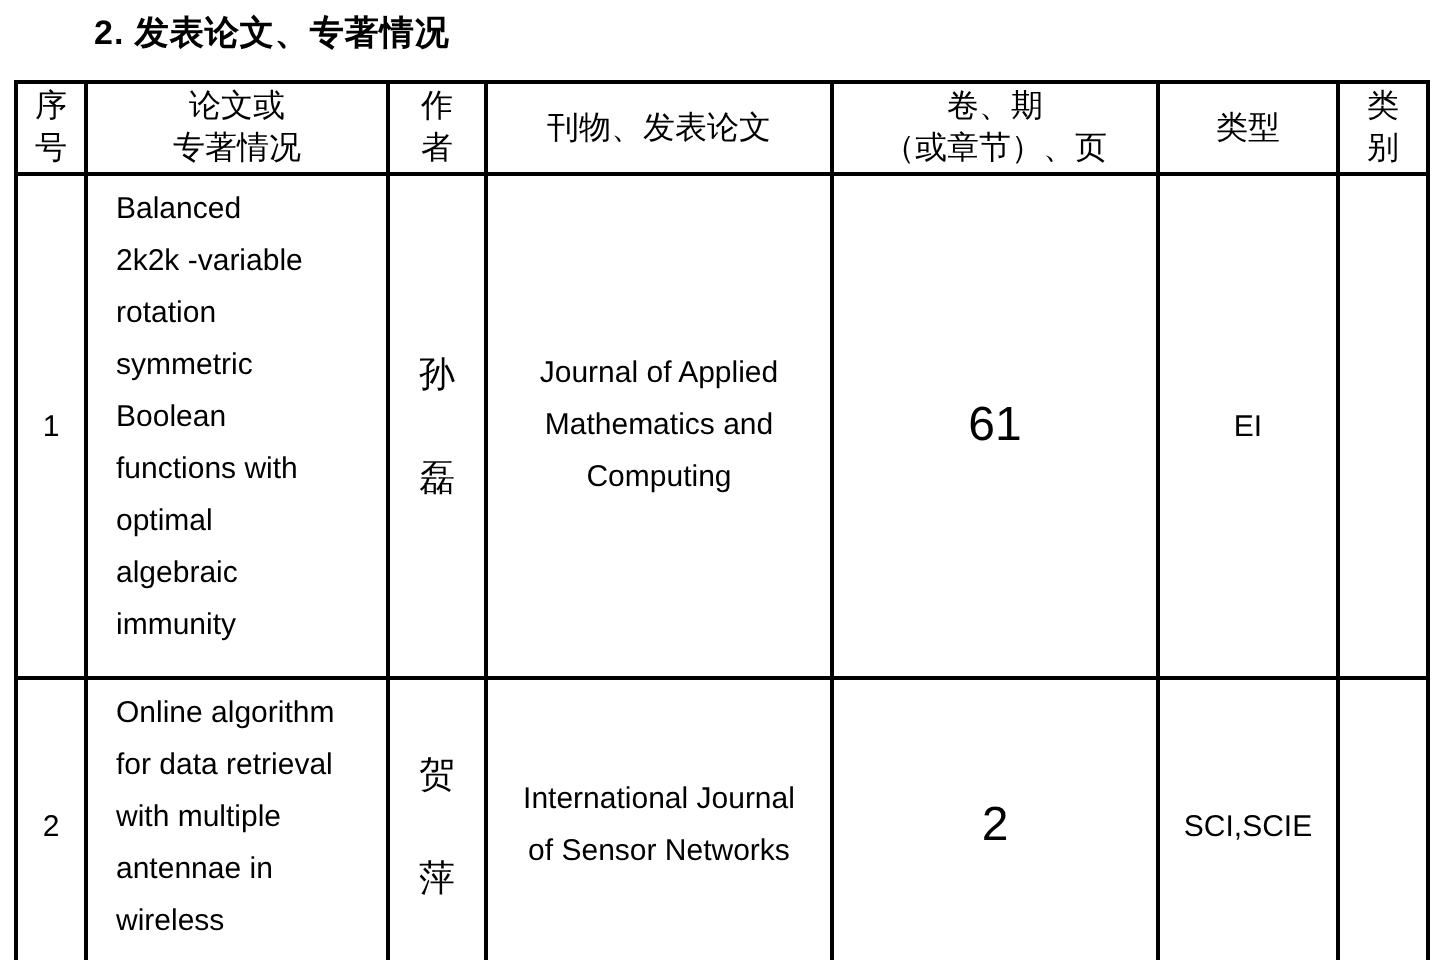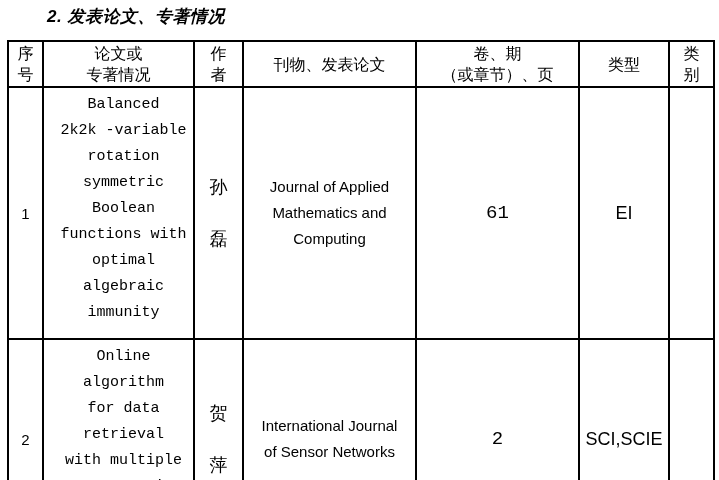--- a/index.html
+++ b/index.html
@@ -10,21 +10,20 @@
     font-family: "Liberation Sans", sans-serif;
     color: #000000;
   }
   .doc-title {
     position: absolute;
     left: 47px; top: 5px;
     font-size: 17px;
     font-weight: bold;
     letter-spacing: 0.5px;
     white-space: nowrap;
-    font-style: italic;
   }
   table.pub-table {
     position: absolute;
     left: 7px; top: 40px;
     width: 706px;
     border-collapse: collapse;
     table-layout: fixed;
     border: 2px solid #000;
     border-bottom-width: 3px;
   }
@@ -39,38 +38,37 @@
   }
   .pub-table th {
     font-size: 16px;
     line-height: 21px;
   }
   .pre { white-space: pre-line; }
   tr.header-row { height: 46px; }
   tr.body-row-1 { height: 247px; }
   tr.body-row-2 { height: 129px; }
   td.title-cell {
-    text-align: center;
+    text-align: left;
     vertical-align: top;
     padding: 4px 4px 12px 14px;
     line-height: 26px;
-    font-family: Liberation Mono, monospace;
   }
   td.author-cell {
     font-family: "Liberation Serif", "DejaVu Serif", serif;
     font-size: 18px;
     line-height: 52px;
   }
   td.journal-cell { line-height: 26px; margin-left: 40px; }
   td.volume-cell {
-    font-family: Liberation Mono, monospace;
-    font-size: 19px;
+    font-family: Liberation Sans, sans-serif;
+    font-size: 24px;
     text-align: center;
   }
-  td.type-cell { font-size: 18px; }
+  td.type-cell { font-size: 15px; }
 </style>
 </head>
 <body>
 
 <div class="doc-title">2. 发表论文、专著情况</div>
 
 <table class="pub-table">
   <colgroup>
     <col style="width:35px">
     <col style="width:151px">

